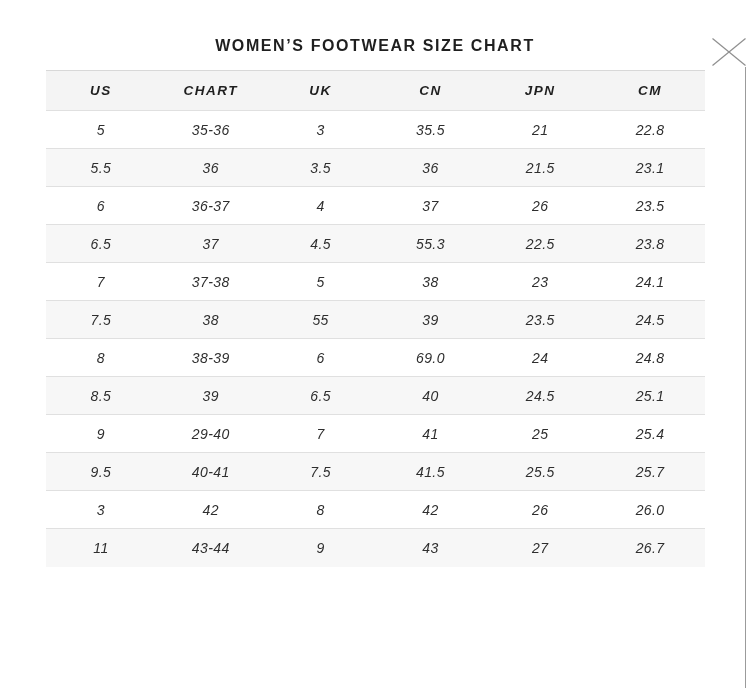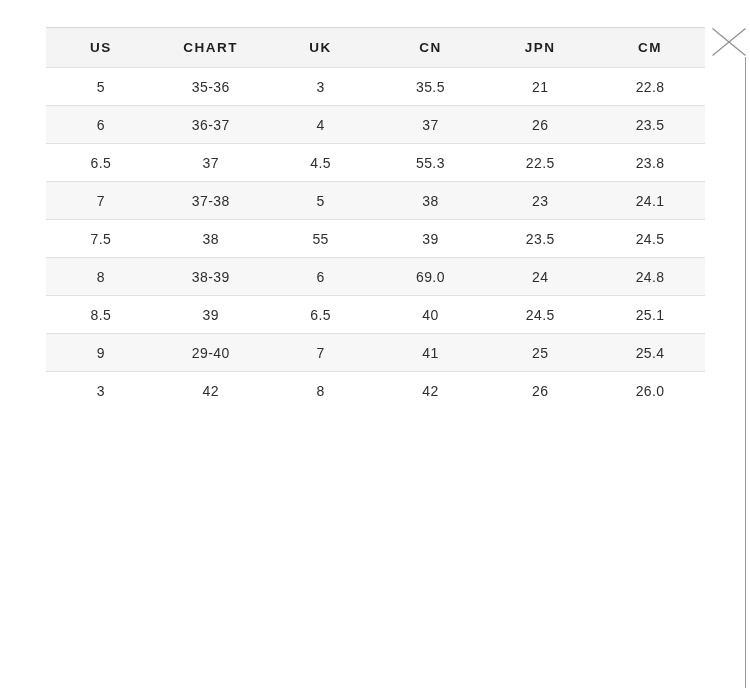--- a/index.html
+++ b/index.html
@@ -35,24 +35,25 @@
   h1.title {
     margin-top: 37px;
     text-align: center;
     font-size: 16px;
     font-weight: bold;
     letter-spacing: 1.6px;
     color: var(--title-text, #1f1f1f);
   }
   table.size-chart {
     width: 659px;
-    margin: 27px 0 0 46px;
+    margin: 15px 0 0 46px;
     border-collapse: collapse;
     table-layout: fixed;
     border-top: 1px solid var(--table-top-border, #d8d8d8);
+    font-style: italic;
   }
   table.size-chart th {
     height: 40px;
     background: var(--header-bg, #f4f4f4);
     font-size: 13.5px;
     font-weight: bold;
     letter-spacing: 1.5px;
     color: var(--title-text, #1f1f1f);
     text-align: center;
     vertical-align: middle;
@@ -82,20 +83,21 @@
 
   <div class="right-border"></div>
 
   <button class="close-button" aria-label="Close">
     <svg width="34" height="28" viewBox="0 0 34 28">
       <line x1="0.5" y1="0.5" x2="33.5" y2="27.5" stroke="#8f8f8f" stroke-width="1.2"></line>
       <line x1="33.5" y1="0.5" x2="0.5" y2="27.5" stroke="#8f8f8f" stroke-width="1.2"></line>
     </svg>
   </button>
 
+  <h1 class="title">WOMEN’S FOOTWEAR SIZE CHART</h1>
 
   <table class="size-chart">
     <thead>
       <tr id="header-row">
           <th>US</th>
           <th>CHART</th>
           <th>UK</th>
           <th>CN</th>
           <th>JPN</th>
           <th>CM</th>
@@ -104,20 +106,28 @@
     <tbody id="table-body">
         <tr>
           <td>5</td>
           <td>35-36</td>
           <td>3</td>
           <td>35.5</td>
           <td>21</td>
           <td>22.8</td>
         </tr>
         <tr>
+          <td>5.5</td>
+          <td>36</td>
+          <td>3.5</td>
+          <td>36</td>
+          <td>21.5</td>
+          <td>23.1</td>
+        </tr>
+        <tr>
           <td>6</td>
           <td>36-37</td>
           <td>4</td>
           <td>37</td>
           <td>26</td>
           <td>23.5</td>
         </tr>
         <tr>
           <td>6.5</td>
           <td>37</td>
@@ -160,23 +170,39 @@
         </tr>
         <tr>
           <td>9</td>
           <td>29-40</td>
           <td>7</td>
           <td>41</td>
           <td>25</td>
           <td>25.4</td>
         </tr>
         <tr>
+          <td>9.5</td>
+          <td>40-41</td>
+          <td>7.5</td>
+          <td>41.5</td>
+          <td>25.5</td>
+          <td>25.7</td>
+        </tr>
+        <tr>
           <td>3</td>
           <td>42</td>
           <td>8</td>
           <td>42</td>
           <td>26</td>
           <td>26.0</td>
         </tr>
+        <tr>
+          <td>11</td>
+          <td>43-44</td>
+          <td>9</td>
+          <td>43</td>
+          <td>27</td>
+          <td>26.7</td>
+        </tr>
       </tbody>
   </table>
 
 </div>
 
 </body></html>

